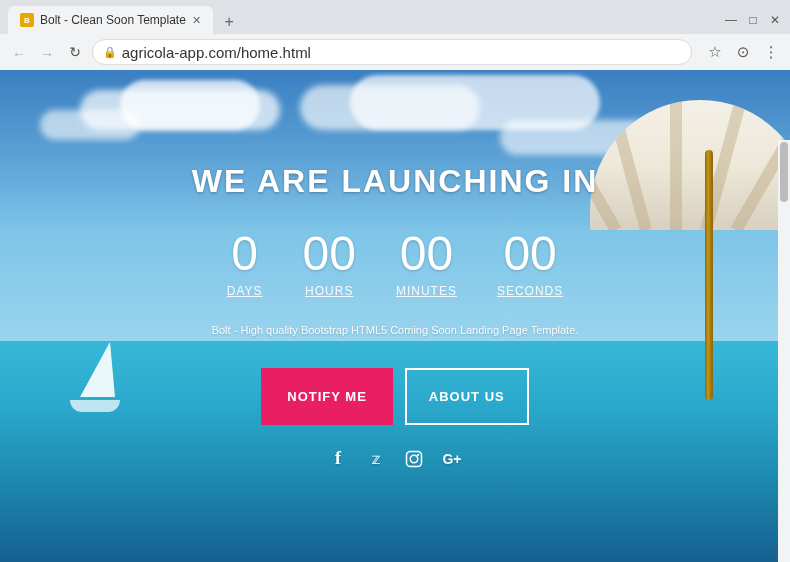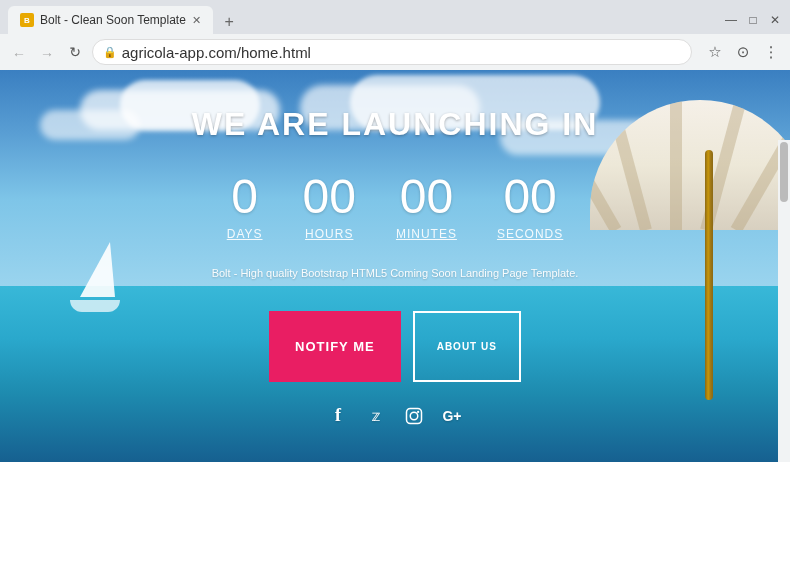--- a/index.html
+++ b/index.html
@@ -101,21 +101,21 @@
       width: 22px; height: 22px;
       border: none; background: transparent;
       color: #555; font-size: 15px; cursor: pointer;
       display: flex; align-items: center; justify-content: center;
       border-radius: 50%;
     }
 
     
     .website-content {
       width: 790px;
-      height: 392px;
+      height: 492px;
       position: relative;
       overflow: hidden;
       background: linear-gradient(180deg, #1a6ab1 0%, #1e8cc4 25%, #5dc0e8 45%, #80d8f0 55%, #6bcce0 65%, #5cbcd8 75%, #4ba8c8 100%);
     }
     .sky-overlay {
       position: absolute;
       top: 0; left: 0; right: 0;
       height: 55%;
       background: linear-gradient(180deg, #3a7fc1 0%, #5a9fd4 30%, #7ec5e8 60%, #9ad4ee 100%);
       overflow: hidden;
@@ -253,33 +253,33 @@
 
     .buttons {
       display: flex;
       gap: 12px;
       margin-bottom: 24px;
     }
     .btn-notify {
       background: #e91e63;
       color: #fff;
       border: none;
-      padding: 28px 26px;
+      padding: 21px 26px;
       font-size: 13px;
       font-weight: 700;
       text-transform: uppercase;
       letter-spacing: 1px;
       cursor: pointer;
     }
     .btn-about {
       background: transparent;
       color: #fff;
       border: 2px solid #fff;
       padding: 17px 22px;
-      font-size: 10px;
+      font-size: 13px;
       font-weight: 700;
       text-transform: uppercase;
       letter-spacing: 1px;
       cursor: pointer;
     }
 
     .social-icons {
       display: flex;
       gap: 18px;
       align-items: center;

